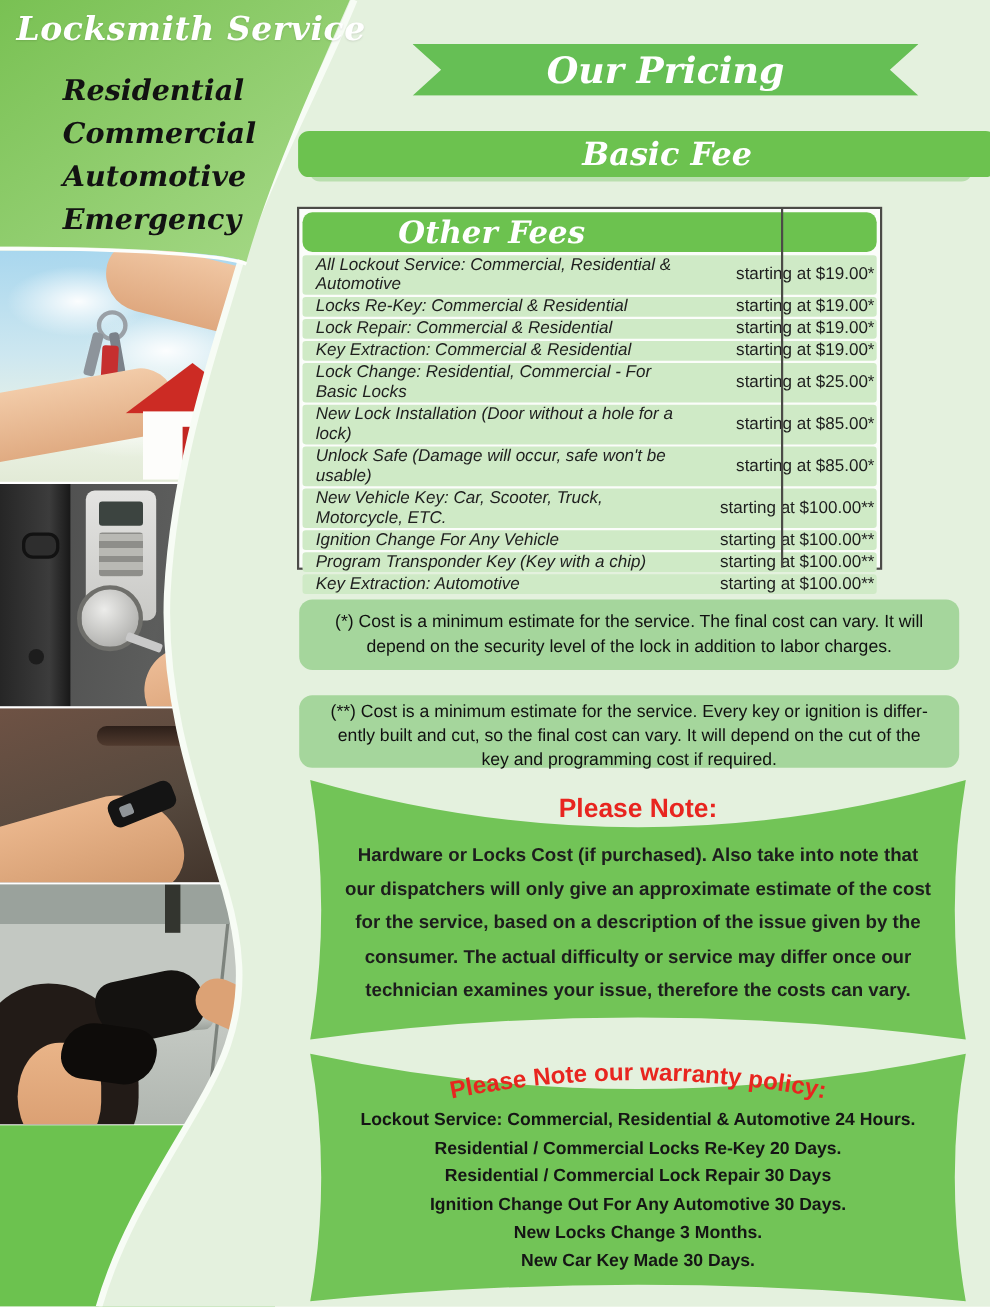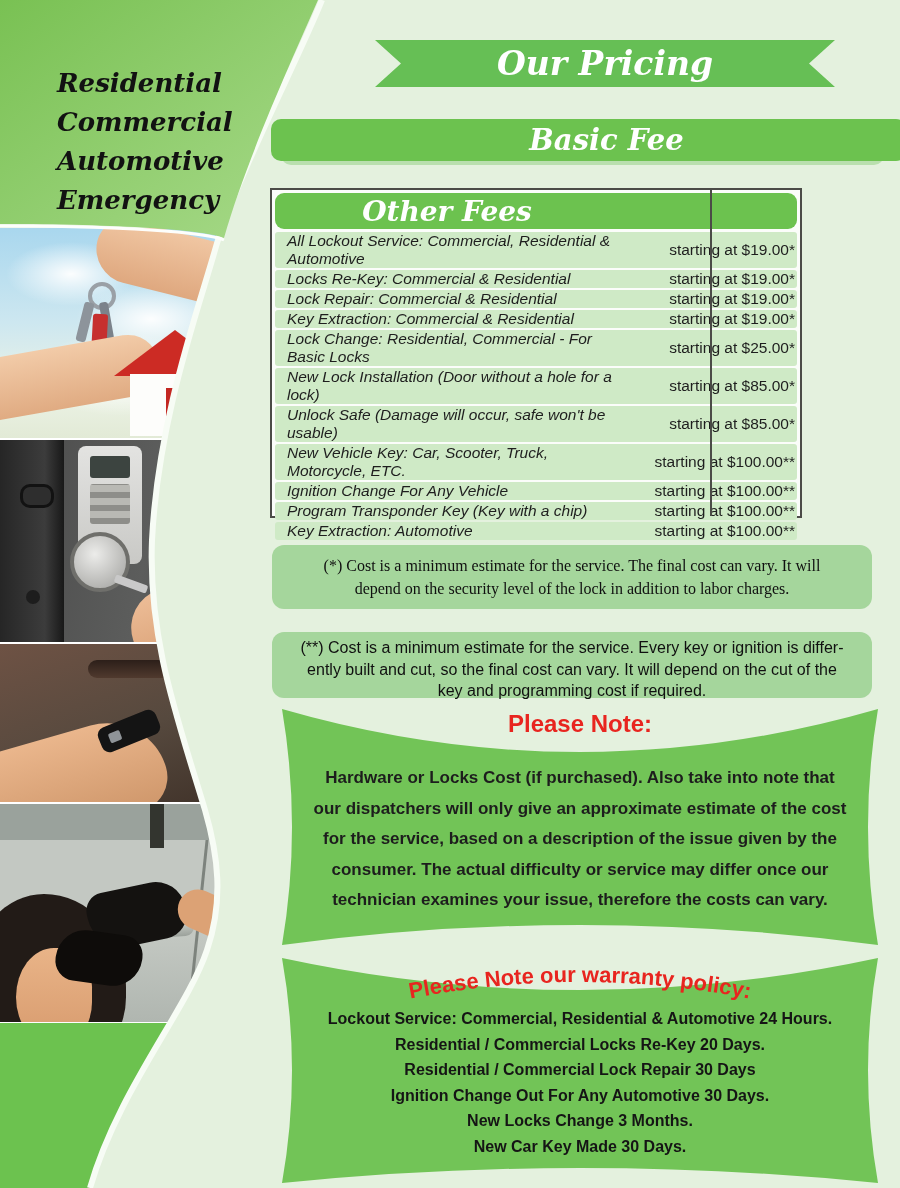--- a/index.html
+++ b/index.html
@@ -88,26 +88,26 @@
   .fee-header{margin:3px 3px 0 3px;height:36px;border-radius:9px;background:#6cc24f;display:flex;align-items:center;
         justify-content:center;padding-right:178px;color:#fff;font-size:28px;}
   .fee-rows{position:absolute;left:3px;right:3px;top:42px;bottom:3px;display:flex;flex-direction:column;gap:2px;}
   .fee-row{flex:1;display:flex;background:#cfeac6;border-radius:3px;align-items:center;font-size:15.5px;color:#1e1e1e;}
   .cell-l{flex:1;padding-left:12px;font-style:italic;} .cell-r{width:168px;text-align:right;padding-right:2px;}
   .fee-divider{position:absolute;left:438px;top:0;bottom:0;width:2px;background:#4b4b47;z-index:2;}
 
   
   .note-box{position:absolute;left:272px;width:600px;border-radius:12px;background:#a5d69c;z-index:2;
         color:#101010;font-size:16px;text-align:center;box-sizing:border-box;}
-  .note1{top:545px;height:64px;padding-top:9px;line-height:23px;font-family:Liberation Serif, serif;}
+  .note1{top:545px;height:64px;padding-top:9px;line-height:23px;}
   .note2{top:632px;height:66px;padding-top:5px;line-height:21.5px;}
 
   
   .flag-title{position:absolute;z-index:3;width:596px;left:282px;text-align:center;color:#e8251f;
-        font-size:24px;font-weight:700;}
+        font-size:24px;font-weight:700;margin-top:12px;}
   .pn-title{top:710px;}
   .flag-body{position:absolute;left:282px;top:763px;width:596px;z-index:3;text-align:center;
         color:#1d1d1d;font-size:17px;font-weight:700;line-height:30.5px;}
   .warranty-items{position:absolute;left:282px;top:1006px;width:596px;z-index:3;text-align:center;
         color:#151515;font-size:16px;font-weight:700;line-height:25.5px;}
   .arc-text{font-family:"Liberation Sans",sans-serif;font-size:22px;font-weight:700;fill:#e8251f;}
 </style>
 </head>
 <body>
 
@@ -176,20 +176,21 @@
 
   <svg class="layer z2" width="900" height="1188" viewBox="0 0 900 1188">
     <path d="M282,709 Q580,795 878,709 Q858,827 878,945 Q580,905 282,945 Q302,827 282,709 Z" fill="#72c457"></path>
     <path d="M282,958 Q580,1022 878,958 Q858,1070 878,1183 Q580,1153 282,1183 Q302,1070 282,958 Z" fill="#72c457"></path>
     <path id="warc" d="M385,1004 Q580,960 775,1004" fill="none"></path>
     <text class="arc-text">
       <textPath href="#warc" startOffset="50%" text-anchor="middle">Please Note our warranty policy:</textPath>
     </text>
   </svg>
 
+  <div class="brand-title display">Locksmith Service</div>
   <div class="services display">
     <div class="service-item">Residential</div>
       <div class="service-item">Commercial</div>
       <div class="service-item">Automotive</div>
       <div class="service-item">Emergency</div>
   </div>
 
   <div class="ribbon display">
     <span>Our Pricing</span>
   </div>

